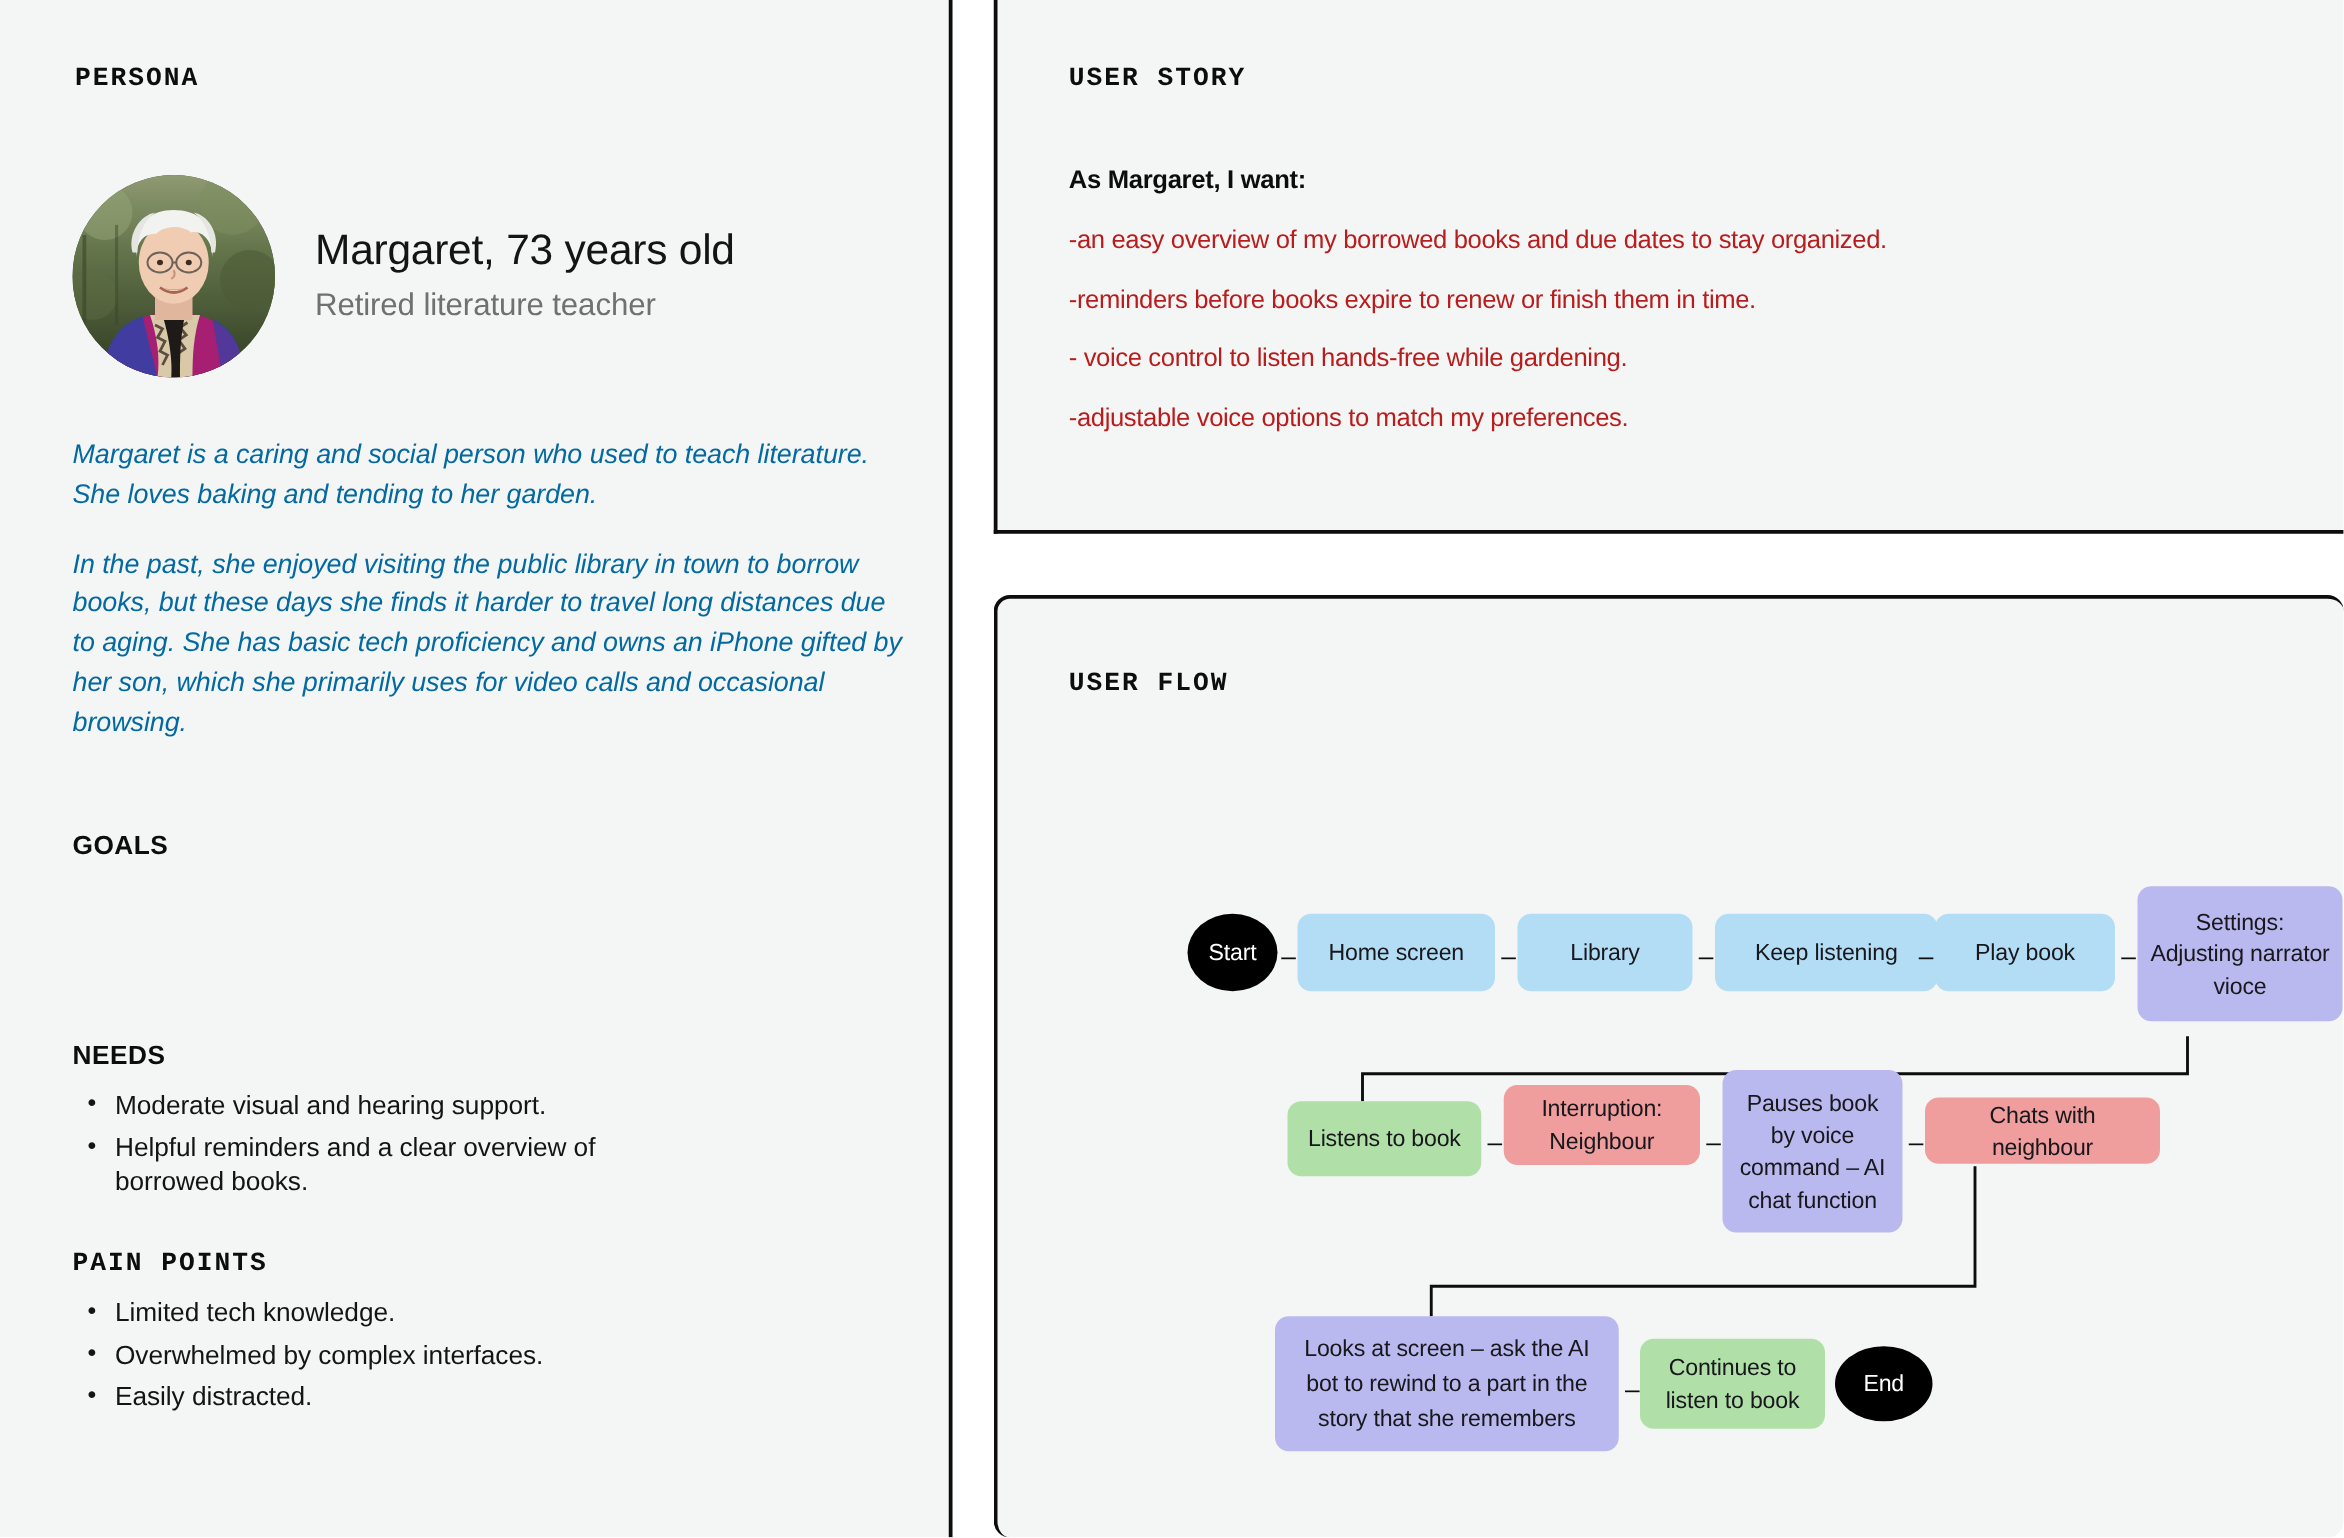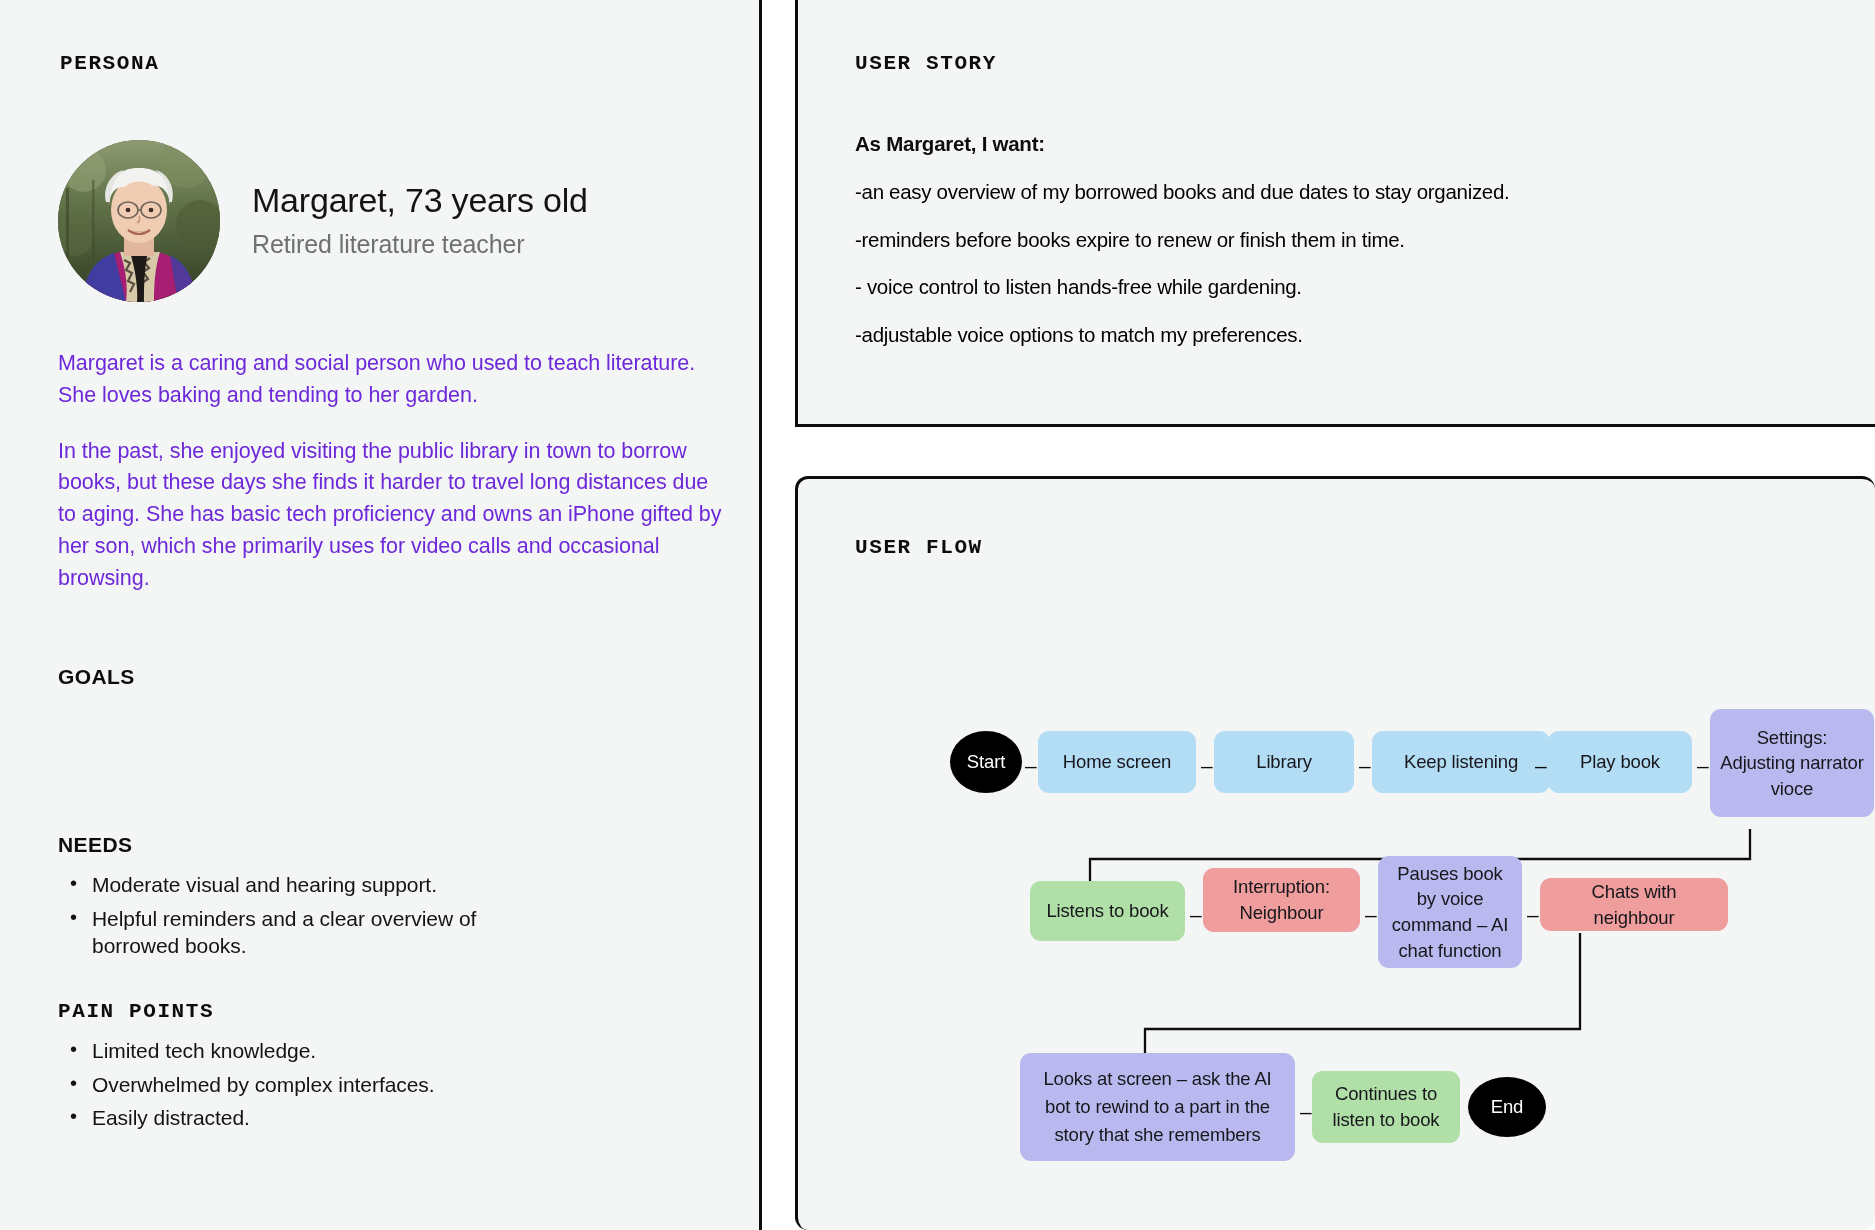--- a/index.html
+++ b/index.html
@@ -49,22 +49,23 @@
     font-size: 34px; font-weight: 400; color: #141414; line-height: 1.18;
     letter-spacing: -0.2px;
   }
   .persona-role {
     font-size: 25px; font-weight: 400; color: #6f7070; line-height: 1.4; margin-top: 6px;
     letter-spacing: -0.1px;
   }
 
   .bio { position: absolute; left: 58px; top: 348px; width: 672px; }
   .bio p {
-    font-size: 21.5px; line-height: 1.48; color: #6d28d9; margin-bottom: 24px;
+    font-size: 21.5px; line-height: 1.48; color: #0369a1; margin-bottom: 24px;
     letter-spacing: -0.05px;
+    font-style: italic;
   }
   .bio p:last-child { margin-bottom: 0; }
 
   .listblock { position: absolute; left: 58px; width: 660px; }
   #goals-block { top: 665px; }
   #needs-block { top: 833px; }
   #pain-block  { top: 1000px; }
 
   .listblock h3 { margin-bottom: 14px; }
   .listblock h3.alt {
@@ -85,21 +86,21 @@
   
   #story-head { position: absolute; left: 57px; top: 52px; }
   .story-body { position: absolute; left: 57px; top: 132px; width: 960px; }
   .story-lead {
     font-family: "Liberation Sans", sans-serif;
     font-size: 20.5px; font-weight: 700; color: #0d0d0d; margin-bottom: 23px;
     letter-spacing: -0.25px;
   }
   .story-item {
     font-family: "Liberation Sans", sans-serif;
-    font-size: 20.5px; font-weight: 400; color: #000000; margin-bottom: 22px;
+    font-size: 20.5px; font-weight: 400; color: #b91c1c; margin-bottom: 22px;
     letter-spacing: -0.3px; line-height: 1.25;
   }
   .story-item:last-child { margin-bottom: 0; }
 
   
   #flow-head { position: absolute; left: 57px; top: 57px; }
   .flow-canvas { position: absolute; left: 0; top: 0; width: 1080px; height: 754px; }
   .flow-canvas svg.edges { position: absolute; left: 0; top: 0; width: 1080px; height: 754px; pointer-events: none; }
 
   .node {
@@ -268,21 +269,21 @@
       </div>
 
       <div class="node" style="left:10px; top:208px; width:155px; height:60px; background:#b0e0a8;">
         <span>Listens to book</span>
       </div>
       <div class="dash" style="left:170px; top:231px;">–</div>
       <div class="node" style="left:183px; top:195px; width:157px; height:64px; background:#ef9d9d;">
         <span>Interruption: Neighbour</span>
       </div>
       <div class="dash" style="left:345px; top:231px;">–</div>
-      <div class="node" style="left:358px; top:183px; width:144px; height:112px; background:#b9b9ef;">
+      <div class="node" style="left:358px; top:183px; width:144px; height:130px; background:#b9b9ef;">
         <span>Pauses book by voice command – AI chat function</span>
       </div>
       <div class="dash" style="left:507px; top:231px;">–</div>
       <div class="node" style="left:520px; top:205px; width:188px; height:53px; background:#ef9d9d;">
         <span>Chats with neighbour</span>
       </div>
 
       <div class="node" style="left:0px; top:380px; width:275px; height:108px; background:#b9b9ef; line-height:1.5;">
         <span>Looks at screen – ask the AI bot to rewind to a part in the story that she remembers</span>
       </div>

